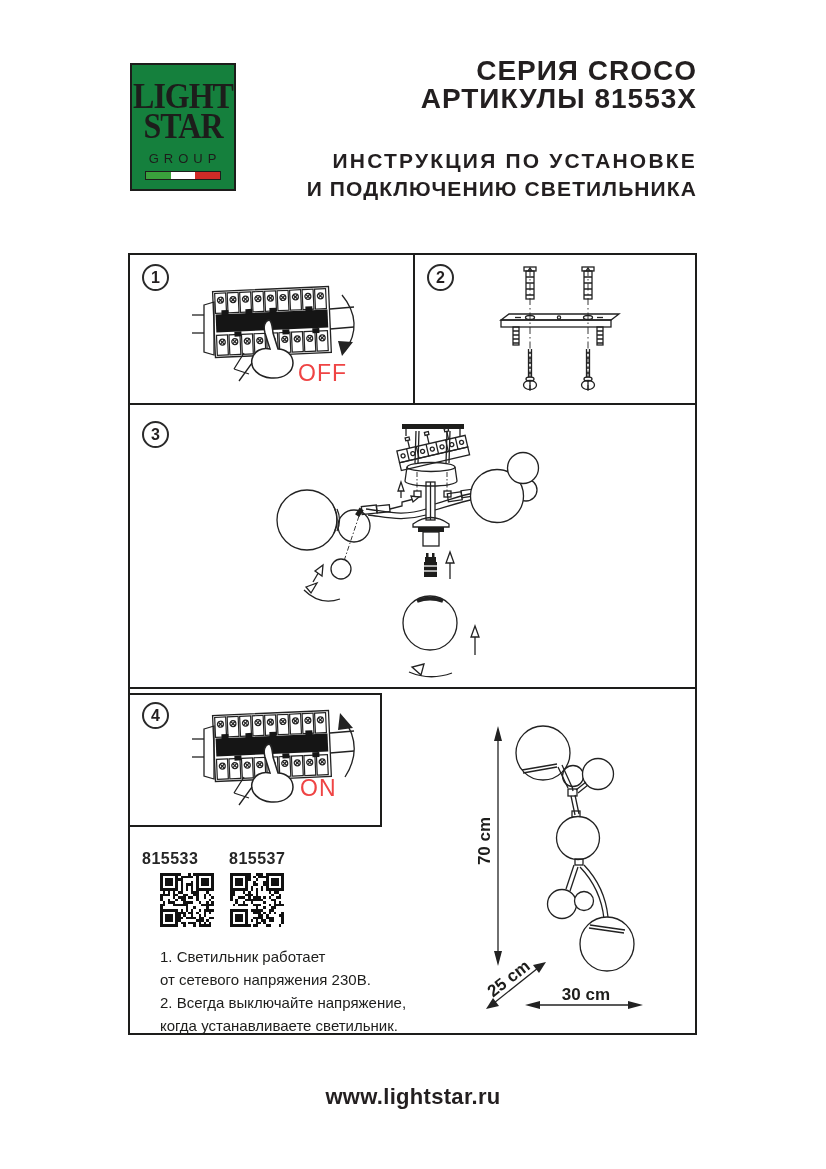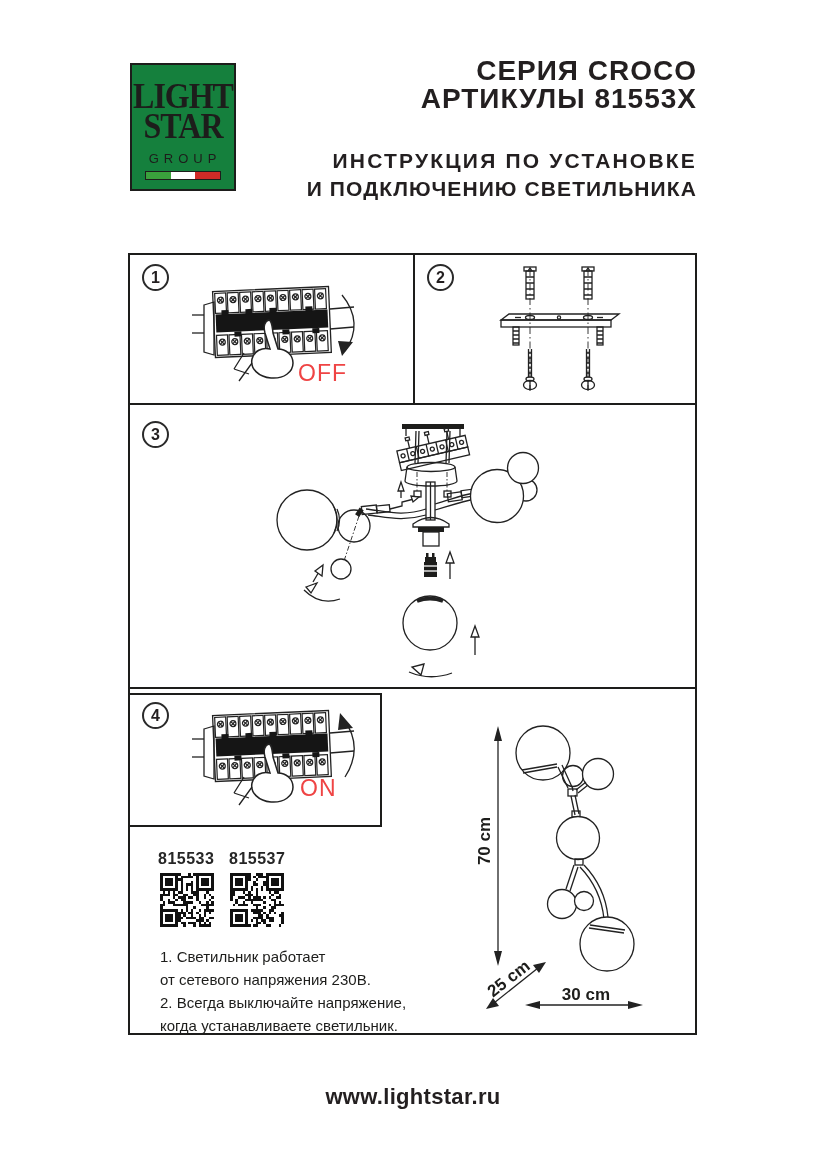--- a/index.html
+++ b/index.html
@@ -342,21 +342,21 @@
         <path d="M 52,78 L 42,94 M 60,88 L 47,106 M 42,94 L 57,99" class="ink"></path>
       </g>
       <g>
         <path d="M 153,78 C 166,58 165,38 151,19" class="ink" stroke-width="1.6"></path>
         <polygon points="148,14 161,29 146,31" fill="#222"></polygon>
       </g>
     </svg>
     <div class="abs switch-label" style="left:170px; top:80px;">ON</div>
   </div>
 
-  <div class="abs qr-label" style="left:28px; top:161px;">815533</div>
+  <div class="abs qr-label" style="left:12px; top:161px;">815533</div>
   <div class="abs qr-label" style="left:99px; top:161px;">815537</div>
   <div class="abs qr" style="left:30px; top:184px; width:54px; height:54px;">
       <svg width="100%" height="100%" viewBox="0 0 21 21" shape-rendering="crispEdges">
         <rect width="21" height="21" fill="#fff"></rect>
         <rect x="0" y="0" width="7" height="7" fill="#111"></rect>
         <rect x="1" y="1" width="5" height="5" fill="#fff"></rect>
         <rect x="2" y="2" width="3" height="3" fill="#111"></rect>
         <rect x="14" y="0" width="7" height="7" fill="#111"></rect>
         <rect x="15" y="1" width="5" height="5" fill="#fff"></rect>
         <rect x="16" y="2" width="3" height="3" fill="#111"></rect>

